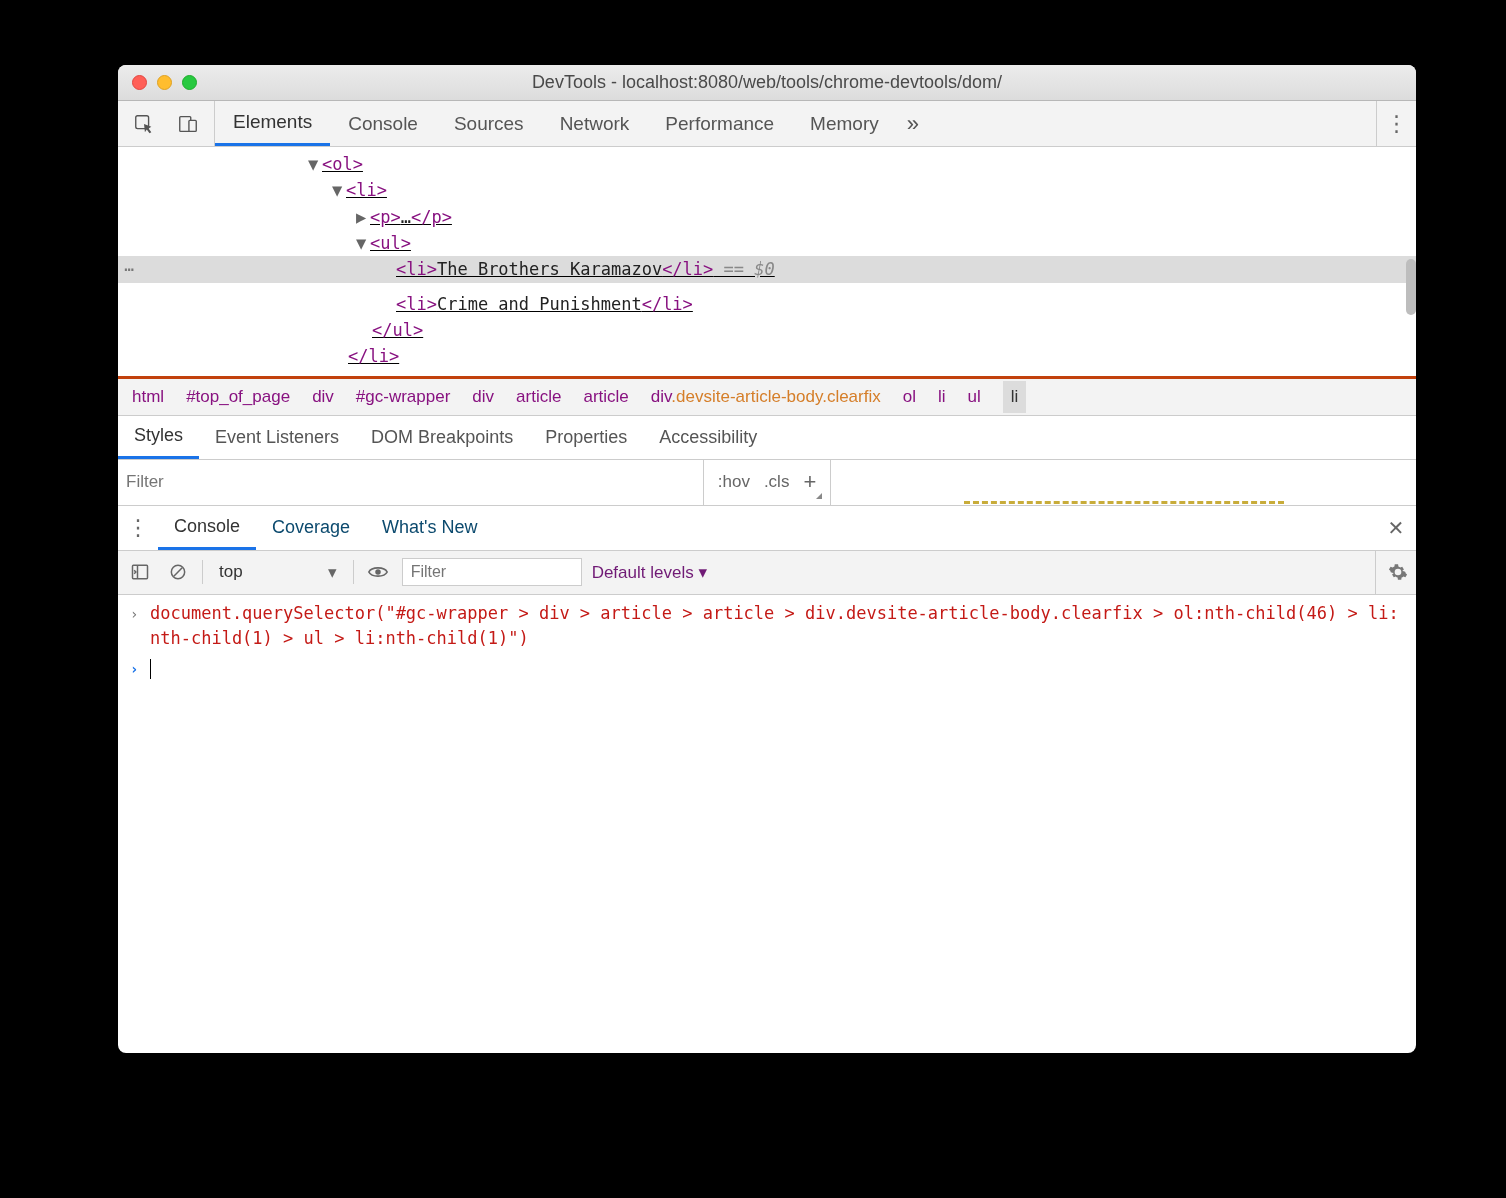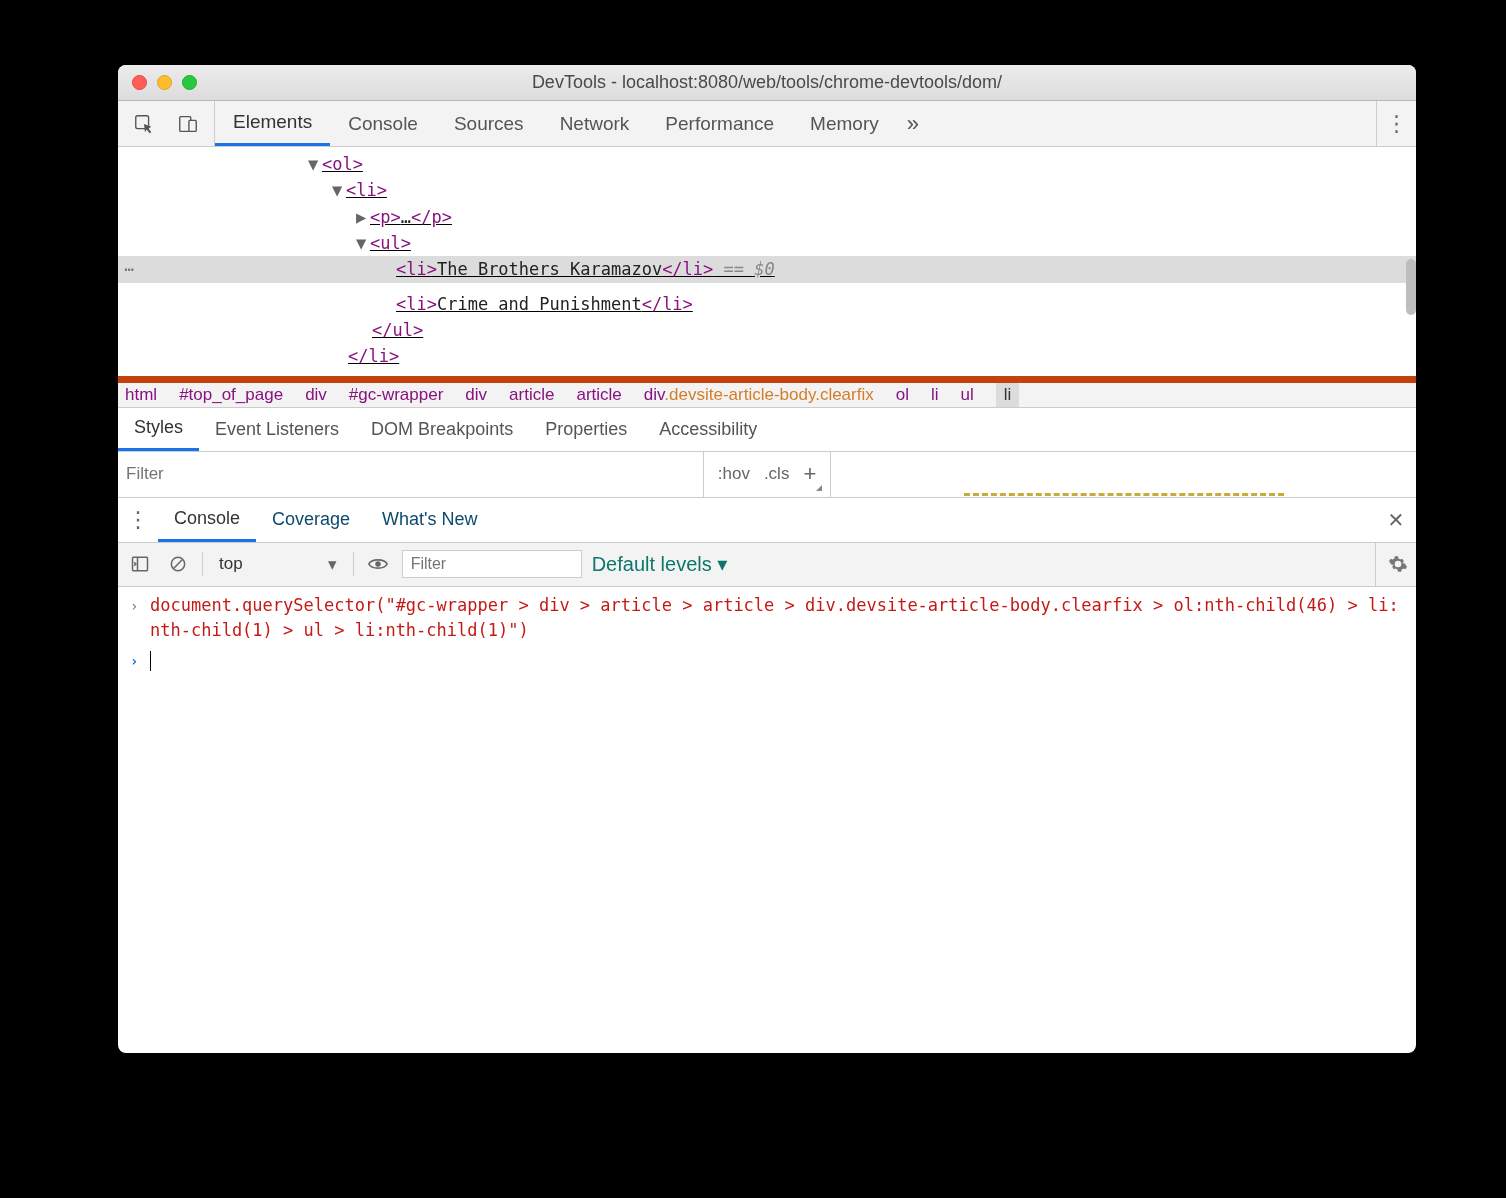--- a/index.html
+++ b/index.html
@@ -86,28 +86,28 @@
   .t-tag { color:#881280; }
   .t-text { color:#222; }
   .t-comment { color:#888; font-style:italic;}
   .tri { color:#666; display:inline-block; width:14px;}
   .scroll-ind {
     position:absolute; right:0; top:112px; width:10px; height:56px;
     background:#bdbdbd; border-radius:5px;
   }
 
   .breadcrumbs {
-    height: 32px;
+    height: 40px;
     background:#f3f3f3;
-    border-top:7px solid #c2410c;
+    border-top:3px solid #c2410c;
     border-bottom:1px solid #ccc;
     display:flex; align-items:center;
     font-size:17px;
     overflow:hidden;
-    padding-left:7px;
+    padding-left:14px;
     gap:22px;
   }
   .crumb { color:#881280; cursor:pointer; white-space:nowrap;}
   .crumb .cls { color:#d57e29; }
   .crumb.sel {
     background:#dcdcdc; color:#333;
     padding:6px 8px;
   }
 
   .subtabs {
@@ -153,21 +153,21 @@
     height:44px; background:#f3f3f3; border-bottom:1px solid #ccc;
     display:flex; align-items:center; gap:10px; padding:0 8px;
   }
   .ct-btn { width:28px; height:28px; display:flex; align-items:center; justify-content:center; cursor:pointer;}
   .ct-btn svg { stroke:#666; fill:none; stroke-width:1.8; }
   .vsep { width:1px; height:24px; background:#ccc;}
   .ctx-select { font-size:17px; color:#333; padding:0 100px 0 6px; position:relative; cursor:pointer;}
   .ctx-select::after { content:"▾"; position:absolute; right:6px; color:#666;}
   .eye { color:#888; font-size:20px;}
   .cfilter input { border:1px solid #ccc; font-size:16px; padding:4px 8px; width:180px; outline:none;}
-  .levels { font-size:20px; color:#0f766e; cursor:pointer;}
+  .levels { font-size:17px; color:#701a75; cursor:pointer;}
   .gear { margin-left:auto; color:#777; font-size:20px; cursor:pointer; border-left:1px solid #ccc; padding-left:12px; height:100%; display:flex; align-items:center;}
 
   .console-body {
     flex:1; overflow:auto;
     font-family: Menlo, Consolas, monospace;
     font-size:17px;
     padding:4px 0;
   }
   .cline { display:flex; padding:2px 12px; align-items:flex-start; line-height:1.5;}
   .cmark { width:20px; flex-shrink:0; color:#888; font-size:14px; padding-top:3px;}

